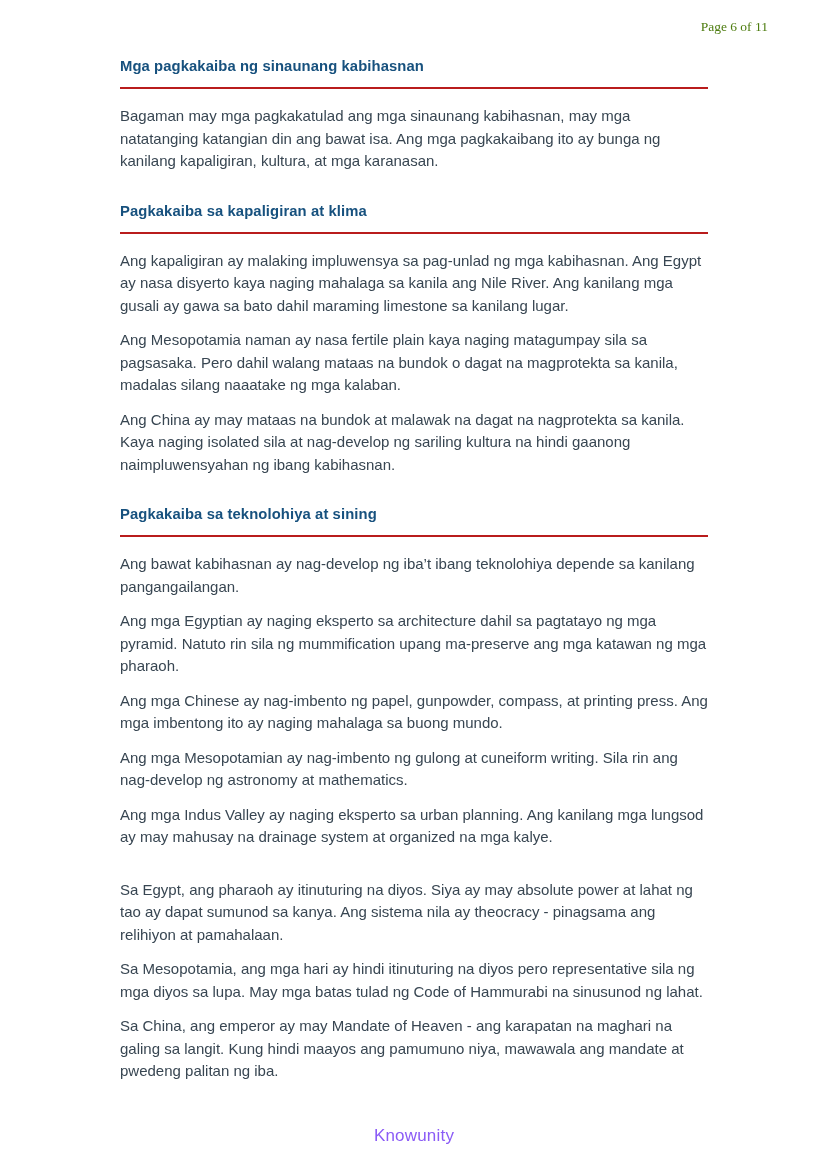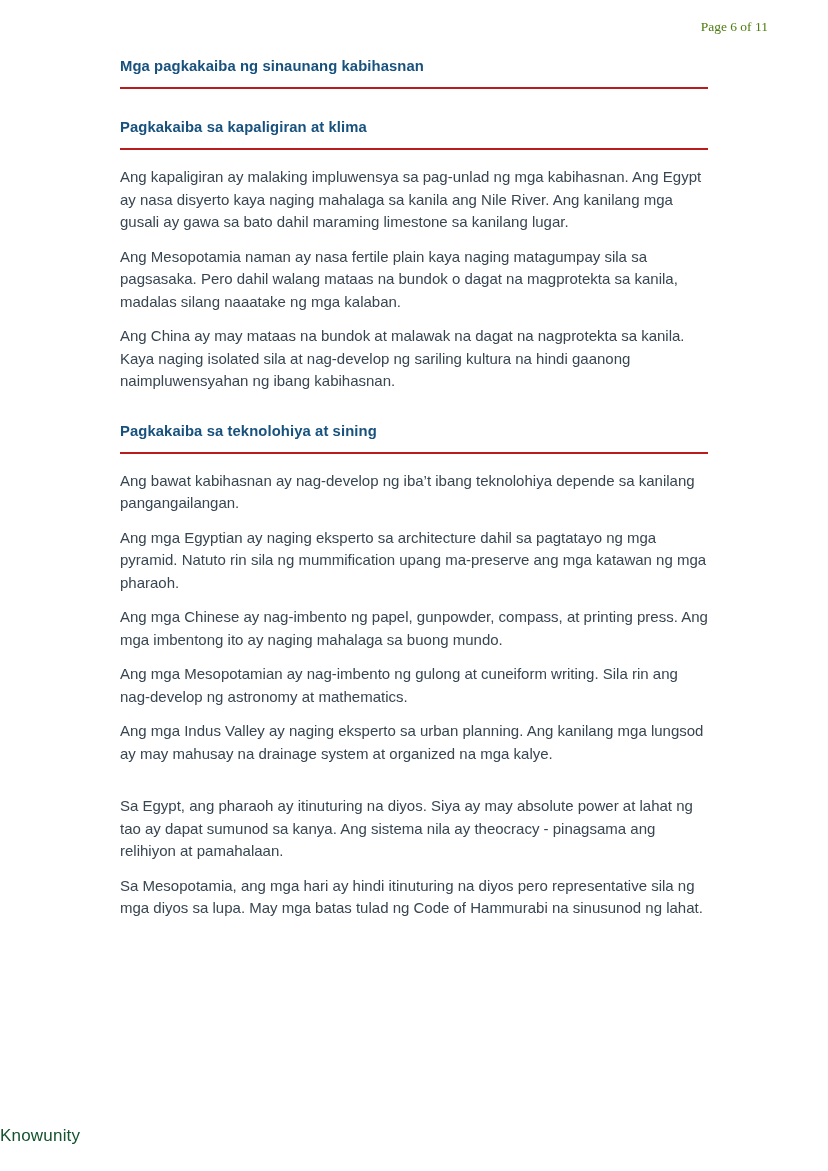--- a/index.html
+++ b/index.html
@@ -41,35 +41,38 @@
     font-size: 15px;
     line-height: 22.5px;
     color: #384652;
   }
   .section-body p:first-child { margin-top: 16px; }
   .footer-brand {
     position: absolute;
     top: 1126px;
     left: 0;
     width: 828px;
-    text-align: left;
+    text-align: center;
     font-size: 17px;
-    color: #14532d;
+    color: #8b5cf6;
     letter-spacing: 0.2px;
   }
 </style>
 </head>
 <body>
 
 <div class="page-number">Page 6 of 11</div>
 
 <div class="content">
 
   <section>
     <h2 class="section-heading">Mga pagkakaiba ng sinaunang kabihasnan</h2>
+    <div class="section-body">
+      <p>Bagaman may mga pagkakatulad ang mga sinaunang kabihasnan, may mga natatanging katangian din ang bawat isa. Ang mga pagkakaibang ito ay bunga ng kanilang kapaligiran, kultura, at mga karanasan.</p>
+    </div>
   </section>
 
   <section>
     <h2 class="section-heading">Pagkakaiba sa kapaligiran at klima</h2>
     <div class="section-body">
       <p>Ang kapaligiran ay malaking impluwensya sa pag-unlad ng mga kabihasnan. Ang Egypt ay nasa disyerto kaya naging mahalaga sa kanila ang Nile River. Ang kanilang mga gusali ay gawa sa bato dahil maraming limestone sa kanilang lugar.</p>
       <p>Ang Mesopotamia naman ay nasa fertile plain kaya naging matagumpay sila sa pagsasaka. Pero dahil walang mataas na bundok o dagat na magprotekta sa kanila, madalas silang naaatake ng mga kalaban.</p>
       <p>Ang China ay may mataas na bundok at malawak na dagat na nagprotekta sa kanila. Kaya naging isolated sila at nag-develop ng sariling kultura na hindi gaanong naimpluwensyahan ng ibang kabihasnan.</p>
     </div>
   </section>
@@ -82,18 +85,19 @@
       <p>Ang mga Chinese ay nag-imbento ng papel, gunpowder, compass, at printing press. Ang mga imbentong ito ay naging mahalaga sa buong mundo.</p>
       <p>Ang mga Mesopotamian ay nag-imbento ng gulong at cuneiform writing. Sila rin ang nag-develop ng astronomy at mathematics.</p>
       <p>Ang mga Indus Valley ay naging eksperto sa urban planning. Ang kanilang mga lungsod ay may mahusay na drainage system at organized na mga kalye.</p>
     </div>
   </section>
 
   <section>
     <div class="section-body">
       <p>Sa Egypt, ang pharaoh ay itinuturing na diyos. Siya ay may absolute power at lahat ng tao ay dapat sumunod sa kanya. Ang sistema nila ay theocracy - pinagsama ang relihiyon at pamahalaan.</p>
       <p>Sa Mesopotamia, ang mga hari ay hindi itinuturing na diyos pero representative sila ng mga diyos sa lupa. May mga batas tulad ng Code of Hammurabi na sinusunod ng lahat.</p>
+      <p>Sa China, ang emperor ay may Mandate of Heaven - ang karapatan na maghari na galing sa langit. Kung hindi maayos ang pamumuno niya, mawawala ang mandate at pwedeng palitan ng iba.</p>
     </div>
   </section>
 
 </div>
 
 <div class="footer-brand">Knowunity</div>
 
 </body></html>

